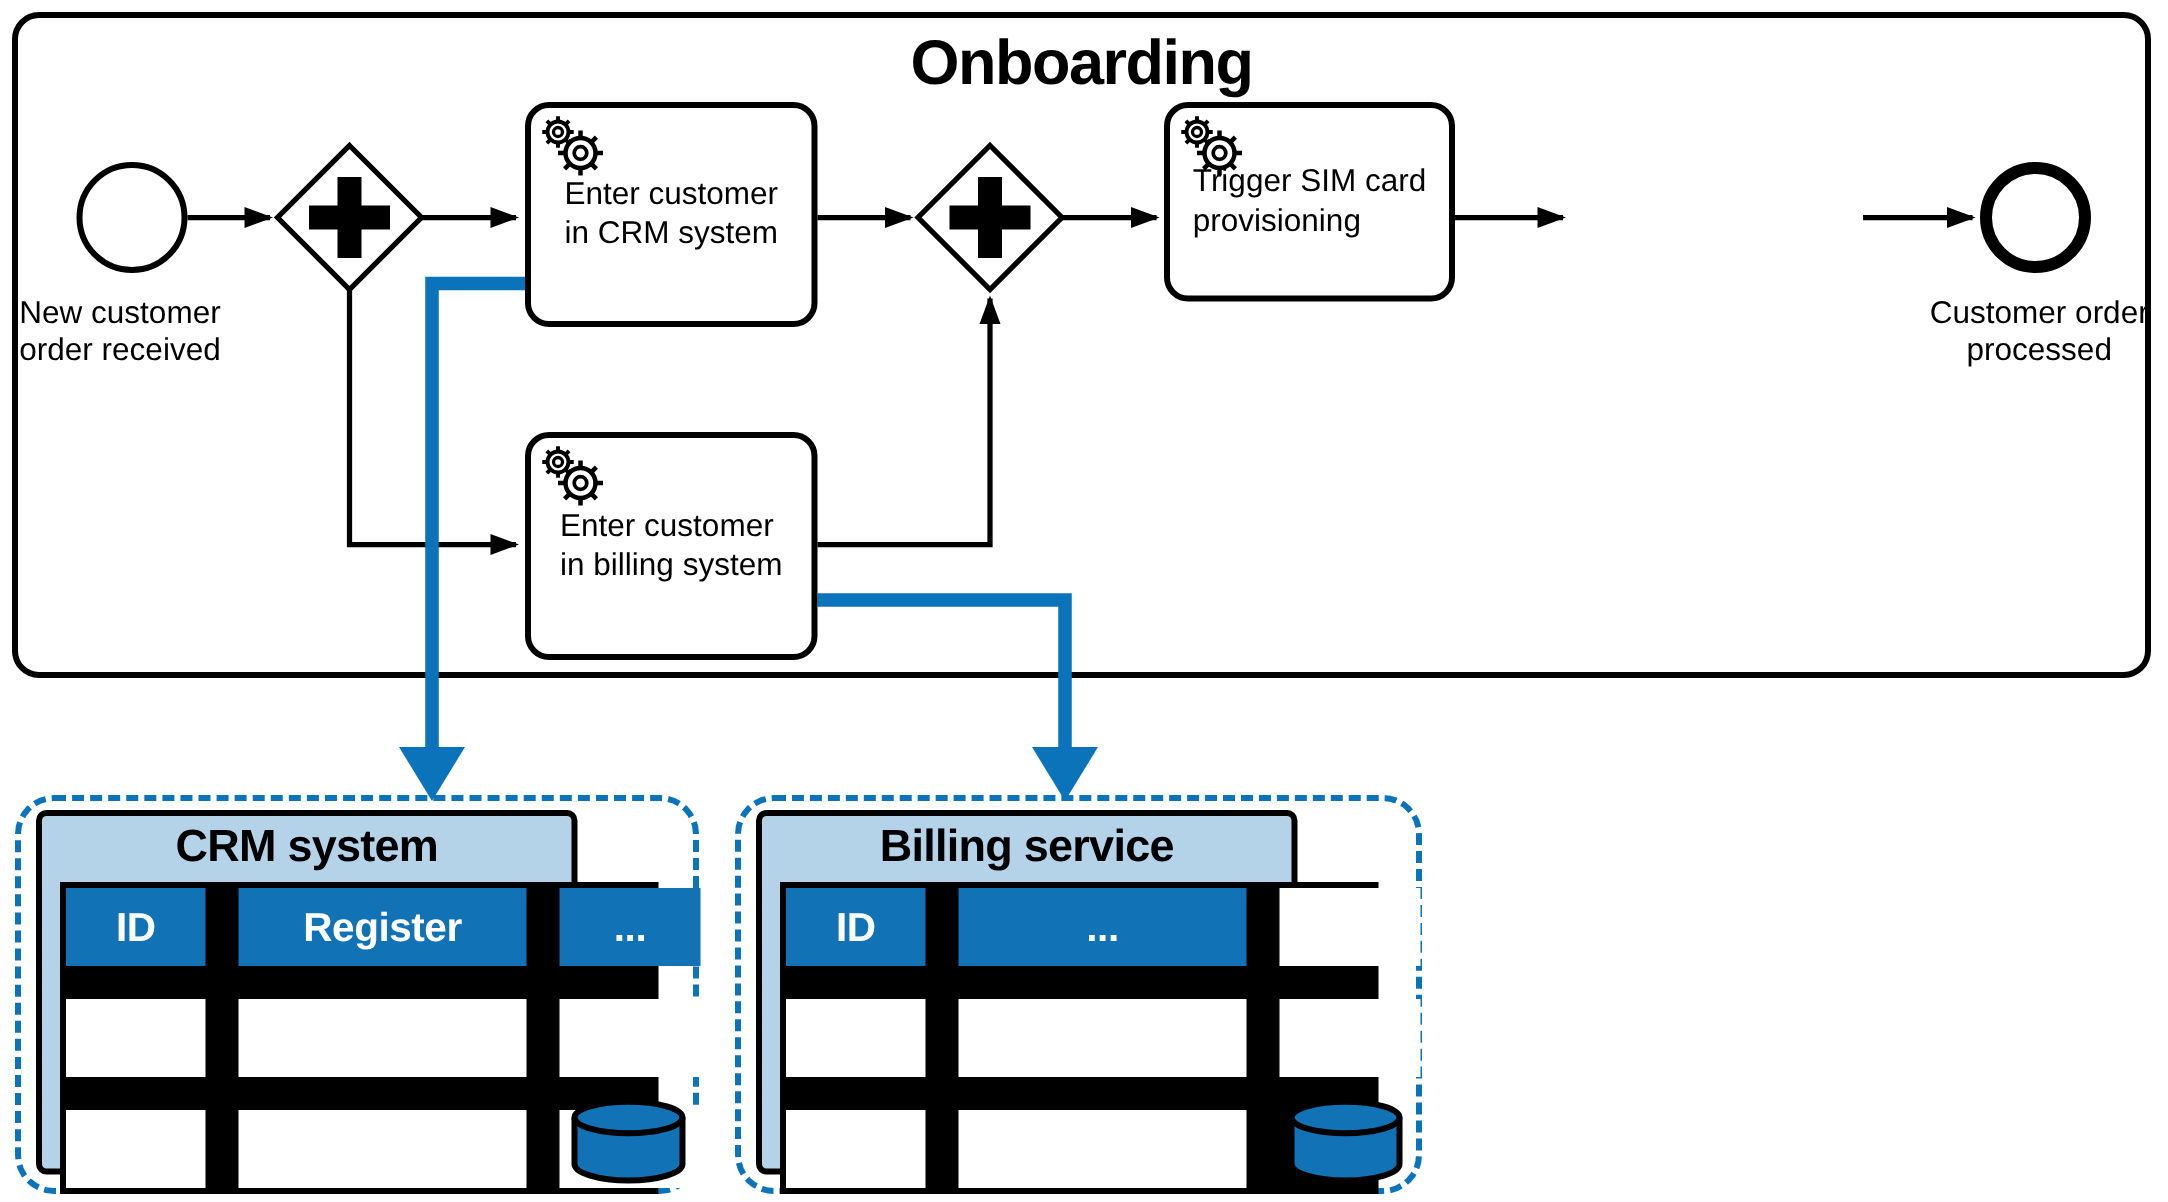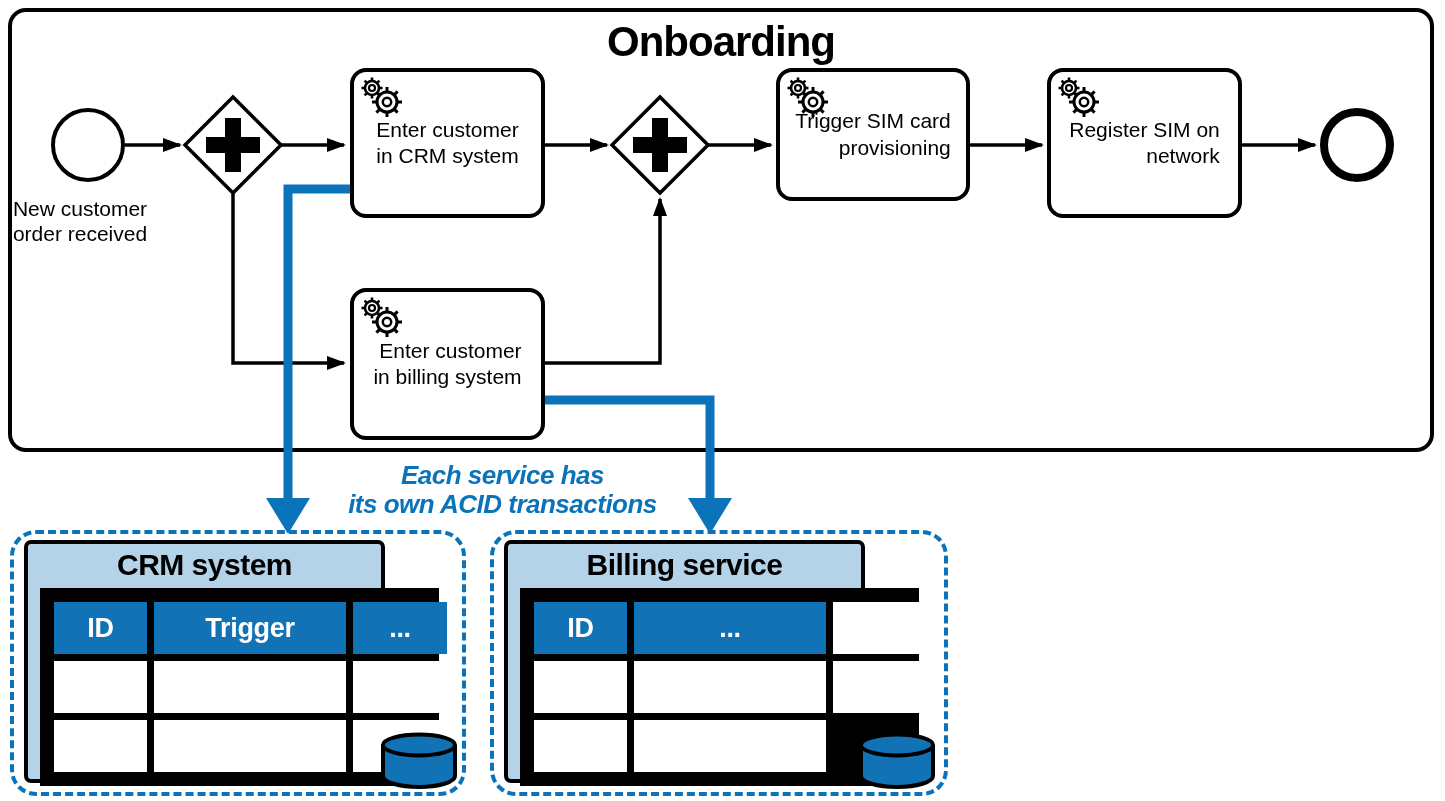--- a/index.html
+++ b/index.html
@@ -40,21 +40,21 @@
   .task{
     position:absolute;background:#fff;border:4px solid var(--line-black);
     border-radius:16px;box-sizing:border-box;z-index:4;
   }
   .task-1{left:350px;top:68px;width:195px;height:150px;}
   .task-2{left:350px;top:288px;width:195px;height:152px;}
   .task-3{left:776px;top:68px;width:194px;height:133px;}
   .task-4{left:1047px;top:68px;width:195px;height:150px;}
   .task-label{
     position:absolute;left:0;top:0;width:100%;height:100%;
-    display:flex;align-items:center;justify-content:center;text-align:right;
+    display:flex;align-items:center;justify-content:center;text-align:left;
     font-size:21px;line-height:1.25;white-space:pre-line;
   }
   .gear{position:absolute;left:6px;top:5px;width:46px;height:42px;}
   
   .annotation{
     position:absolute;left:325px;top:461px;width:355px;text-align:center;
     font-size:26px;font-weight:bold;font-style:italic;line-height:1.12;
     color:var(--accent-blue);white-space:pre-line;letter-spacing:-0.5px;z-index:2;
   }
   
@@ -68,22 +68,22 @@
     position:absolute;left:10px;top:6px;width:361px;height:243px;
     background:var(--light-blue);border:4px solid var(--line-black);
     border-radius:7px;box-sizing:border-box;
   }
   .panel-title{
     position:absolute;left:0;top:4px;width:100%;text-align:center;
     font-size:30px;font-weight:bold;letter-spacing:-0.5px;
   }
   .db-table{
     position:absolute;left:12px;top:44px;width:399px;
-    background:var(--line-black);padding:14px;box-sizing:border-box;
-    display:grid;grid-template-columns:93px 192px 94px;grid-auto-rows:52px;gap:7px;
+    background:var(--line-black);padding:4px;box-sizing:border-box;
+    display:grid;grid-template-columns:93px 192px 94px;grid-auto-rows:52px;gap:22px;
   }
   .db-cell{background:#fff;}
   .db-th{
     background:var(--header-blue);color:var(--text-white);
     display:flex;align-items:center;justify-content:center;
     font-size:27px;font-weight:bold;letter-spacing:-0.3px;
   }
   
   .cylinder{position:absolute;width:82px;height:60px;z-index:5;}
   .cyl-crm{left:378px;top:731px;}
@@ -96,21 +96,21 @@
 
   <div class="pool">
     <div class="pool-title">Onboarding</div>
   </div>
 
   <div class="panel panel-crm">
     <div class="panel-inner">
       <div class="panel-title">CRM system</div>
       <div class="db-table">
         <div class="db-cell db-th">ID</div>
-        <div class="db-cell db-th">Trigger</div>
+        <div class="db-cell db-th">Register</div>
         <div class="db-cell db-th">...</div>
         <div class="db-cell"></div>
         <div class="db-cell"></div>
         <div class="db-cell"></div>
         <div class="db-cell"></div>
         <div class="db-cell"></div>
         <div class="db-cell"></div>
       </div>
     </div>
   </div>
@@ -124,22 +124,20 @@
         <div class="db-cell"></div>
         <div class="db-cell"></div>
         <div class="db-cell"></div>
         <div class="db-cell"></div>
         <div class="db-cell"></div>
         <div class="db-cell"></div>
       </div>
     </div>
   </div>
 
-  <div class="annotation">Each service has
-its own ACID transactions</div>
 
   <svg class="overlay" viewBox="0 0 1445 801">
     <defs>
       <marker id="arrow-black" markerUnits="userSpaceOnUse" markerWidth="22" markerHeight="18" refX="18" refY="8" orient="auto">
         <path d="M1,1 L20,8 L1,15 Z" fill="#000"></path>
       </marker>
       <symbol id="gear-sym" viewBox="0 0 46 42">
 
         <g stroke="#000" stroke-width="3" fill="none">
           <line x1="37" y1="25" x2="42" y2="25"></line>
@@ -197,20 +195,22 @@
       <polyline points="545,400 710,400 710,500"></polyline>
     </g>
     <polygon points="266,498 310,498 288,534" fill="var(--accent-blue)"></polygon>
     <polygon points="688,498 732,498 710,534" fill="var(--accent-blue)"></polygon>
   </svg>
 
   <div class="event-circle start-circle"></div>
   <div class="event-label start-label">New customer
 order received</div>
   <div class="event-circle end-circle"></div>
+  <div class="event-label end-label">Customer order
+processed</div>
 
   <div class="task task-1">
     <svg class="gear" viewBox="0 0 46 42">
         <use href="#gear-sym"></use>
       </svg>
     <div class="task-label">Enter customer
 in CRM system</div>
   </div>
   <div class="task task-2">
     <svg class="gear" viewBox="0 0 46 42">
@@ -218,27 +218,20 @@
       </svg>
     <div class="task-label">Enter customer
 in billing system</div>
   </div>
   <div class="task task-3">
     <svg class="gear" viewBox="0 0 46 42">
         <use href="#gear-sym"></use>
       </svg>
     <div class="task-label">Trigger SIM card
 provisioning</div>
-  </div>
-  <div class="task task-4">
-    <svg class="gear" viewBox="0 0 46 42">
-        <use href="#gear-sym"></use>
-      </svg>
-    <div class="task-label">Register SIM on
-network</div>
   </div>
 
   <svg class="cylinder cyl-crm" viewBox="0 0 82 60">
     <path d="M5 14 V45 a36 11 0 0 0 72 0 V14" fill="var(--header-blue)" stroke="#000" stroke-width="4"></path>
     <ellipse cx="41" cy="14" rx="36" ry="10.5" fill="var(--header-blue)" stroke="#000" stroke-width="4"></ellipse>
   </svg>
   <svg class="cylinder cyl-billing" viewBox="0 0 82 60">
     <path d="M5 14 V45 a36 11 0 0 0 72 0 V14" fill="var(--header-blue)" stroke="#000" stroke-width="4"></path>
     <ellipse cx="41" cy="14" rx="36" ry="10.5" fill="var(--header-blue)" stroke="#000" stroke-width="4"></ellipse>
   </svg>

